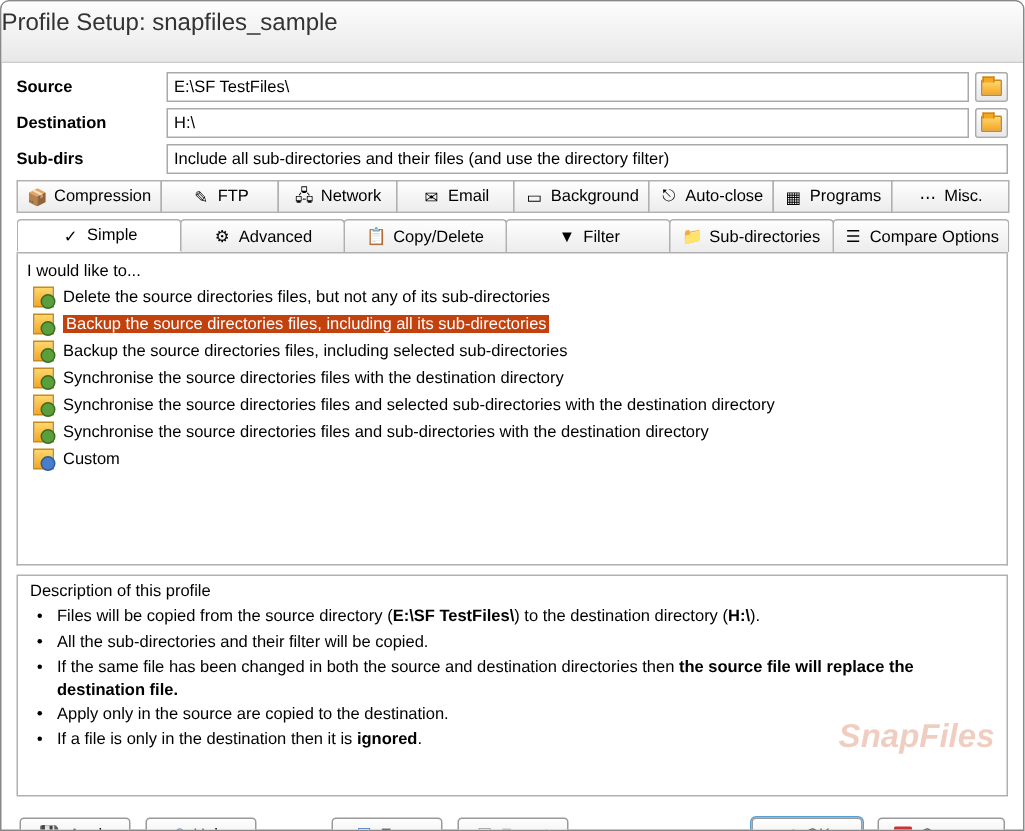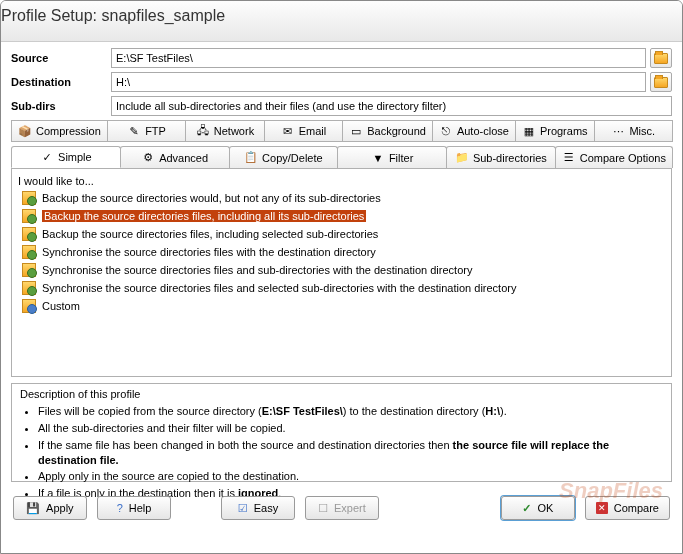--- a/index.html
+++ b/index.html
@@ -134,21 +134,21 @@
   border: 1px solid #3a6e1e;
 }
 .option-icon.custom::after {
   background: #4a7ec8;
   border-color: #2a5e98;
 }
 .desc-box {
   border: 1px solid #b0b0b0;
   margin-top: 6px;
   padding: 4px 8px 8px;
-  height: 99px;
+  height: 148px;
 }
 .desc-box .heading {
   margin-bottom: 4px;
 }
 .desc-box ul { padding-left: 18px; }
 .desc-box li { margin-bottom: 2px; line-height: 1.35; }
 .bottom-bar {
   display: flex;
   gap: 10px;
   padding: 8px 12px 10px;
@@ -280,41 +280,41 @@
         <span class="icon-box">☰</span>
         <span>Compare Options</span>
       </div>
     </div>
 
   <div class="panel">
     <div>I would like to...</div>
     <div class="option-list" id="options">
         <div class="option-item">
           <div class="option-icon"></div>
-          <span class="txt">Backup the source directories would, but not any of its sub-directories</span>
+          <span class="txt">Delete the source directories files, but not any of its sub-directories</span>
         </div>
         <div class="option-item selected">
           <div class="option-icon"></div>
           <span class="txt">Backup the source directories files, including all its sub-directories</span>
         </div>
         <div class="option-item">
           <div class="option-icon"></div>
           <span class="txt">Backup the source directories files, including selected sub-directories</span>
         </div>
         <div class="option-item">
           <div class="option-icon"></div>
           <span class="txt">Synchronise the source directories files with the destination directory</span>
         </div>
         <div class="option-item">
           <div class="option-icon"></div>
+          <span class="txt">Synchronise the source directories files and selected sub-directories with the destination directory</span>
+        </div>
+        <div class="option-item">
+          <div class="option-icon"></div>
           <span class="txt">Synchronise the source directories files and sub-directories with the destination directory</span>
-        </div>
-        <div class="option-item">
-          <div class="option-icon"></div>
-          <span class="txt">Synchronise the source directories files and selected sub-directories with the destination directory</span>
         </div>
         <div class="option-item">
           <div class="option-icon custom"></div>
           <span class="txt">Custom</span>
         </div>
       </div>
   </div>
 
   <div class="desc-box">
     <div class="heading">Description of this profile</div>

